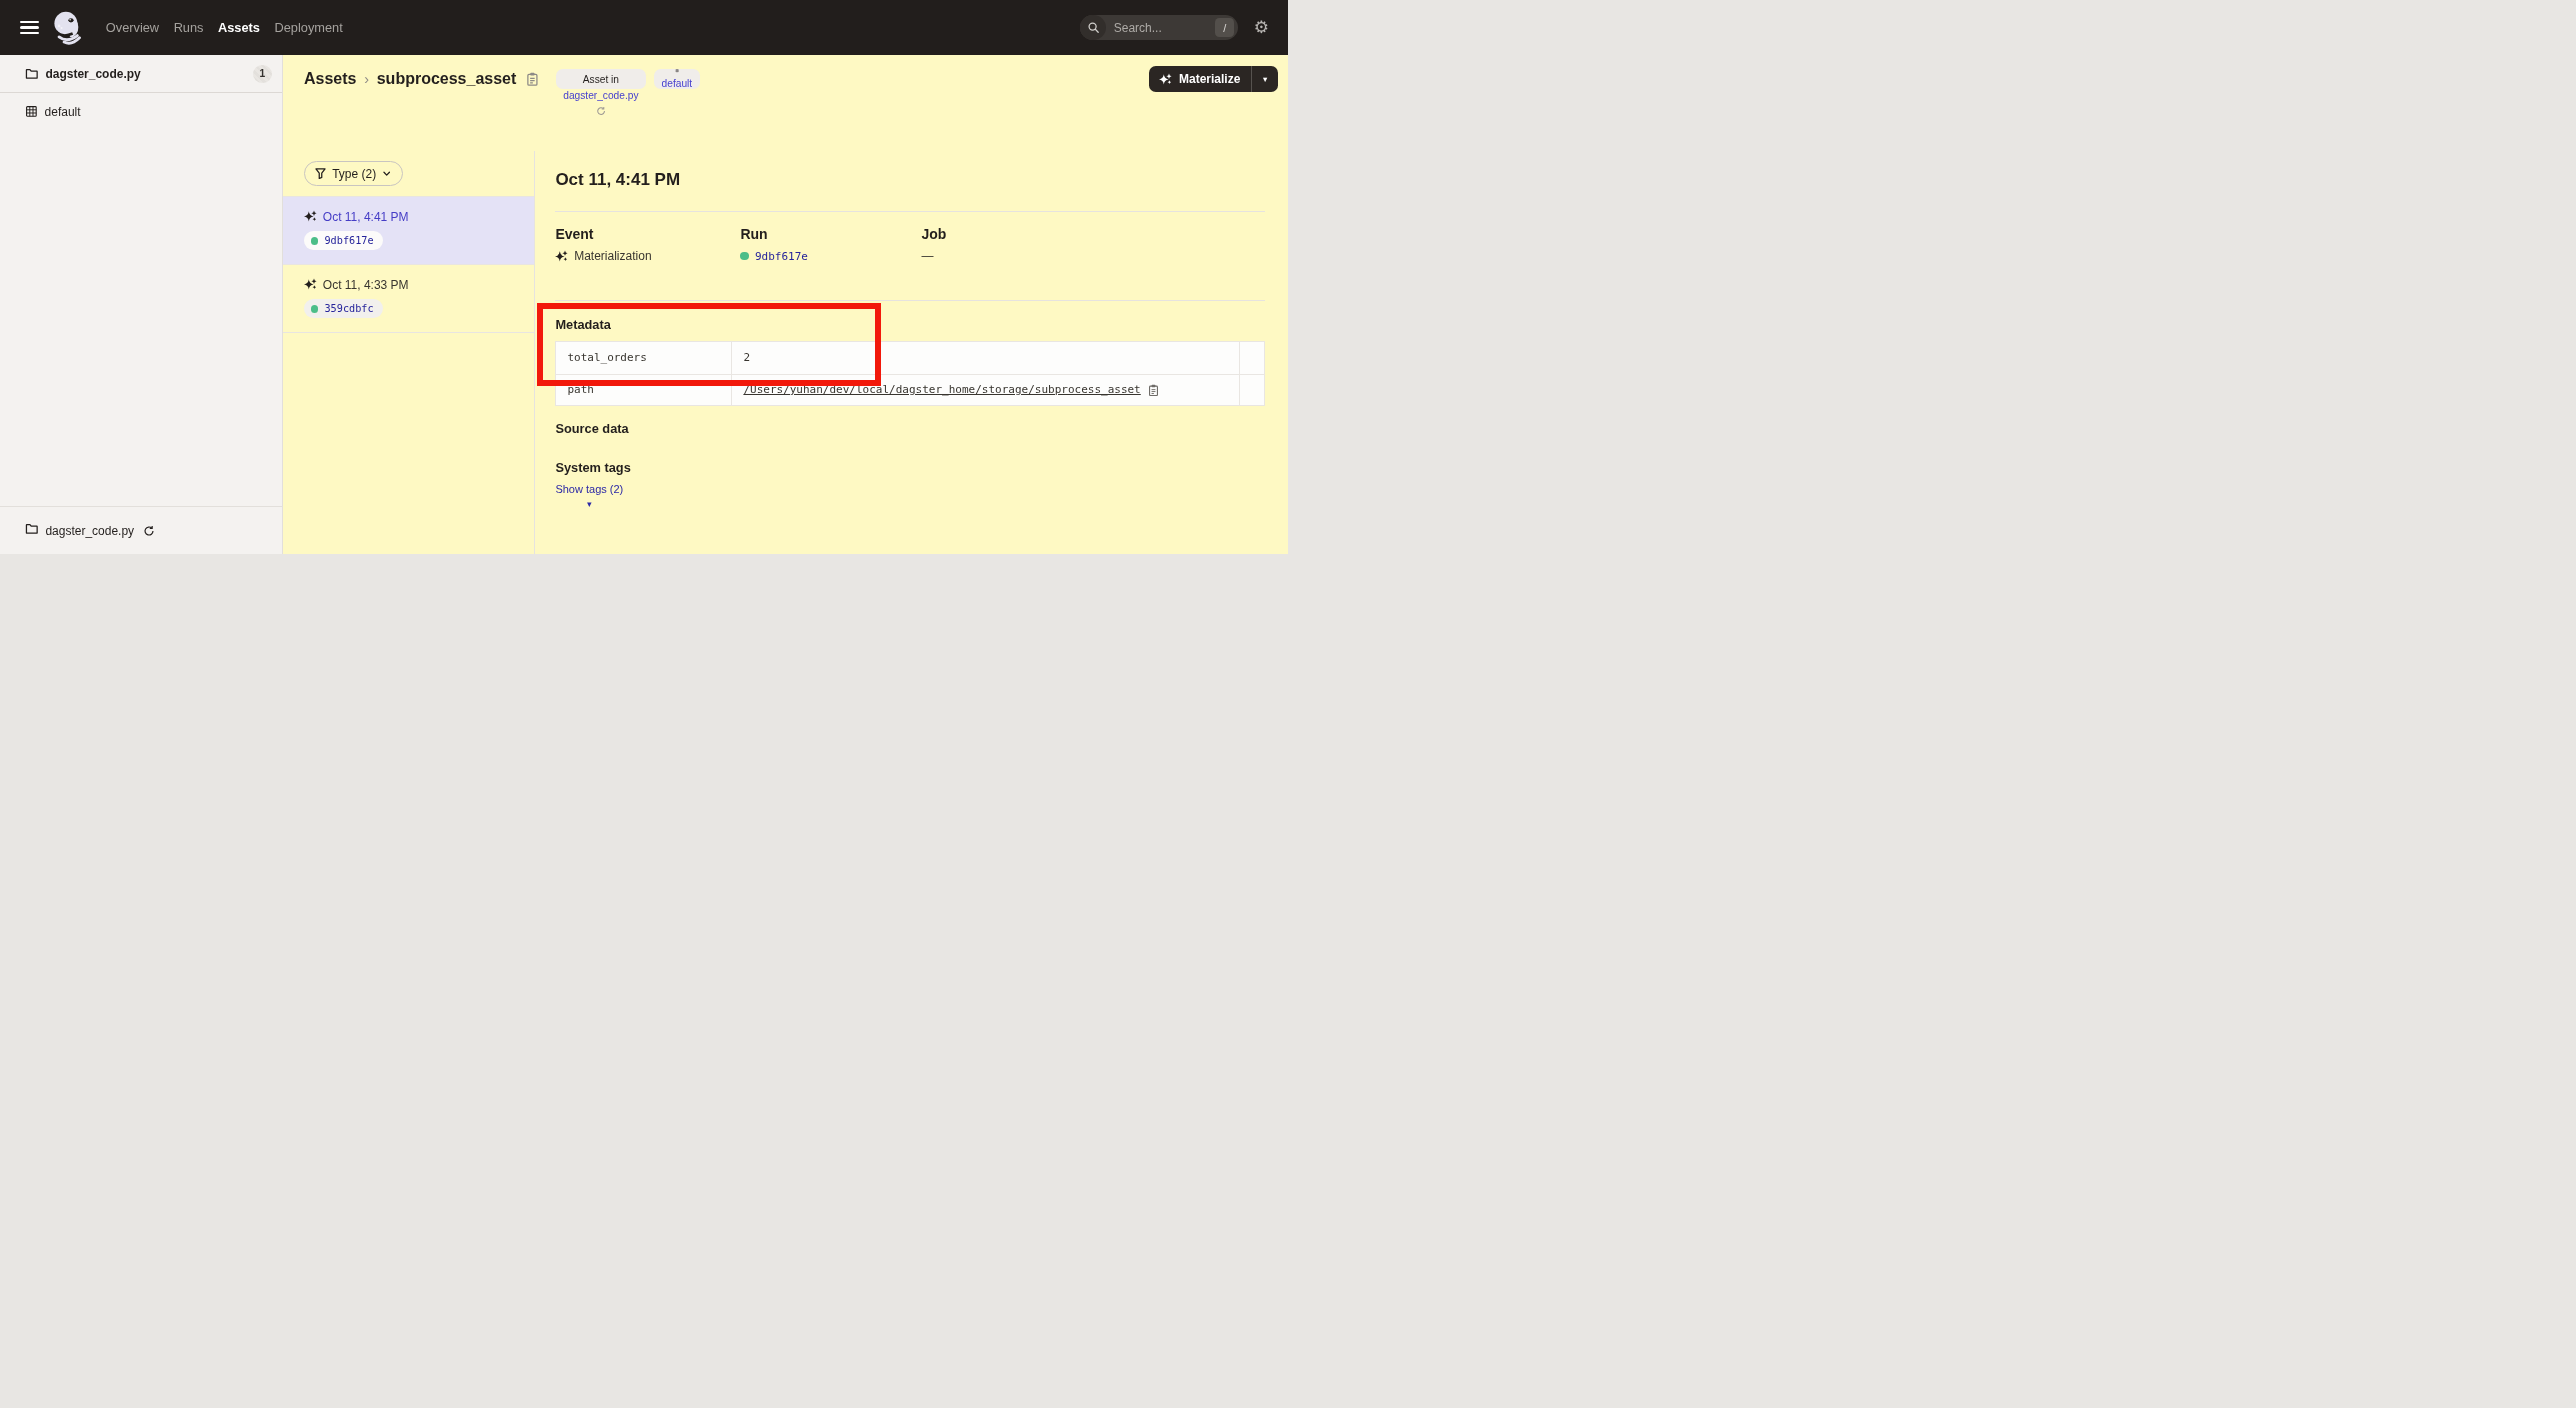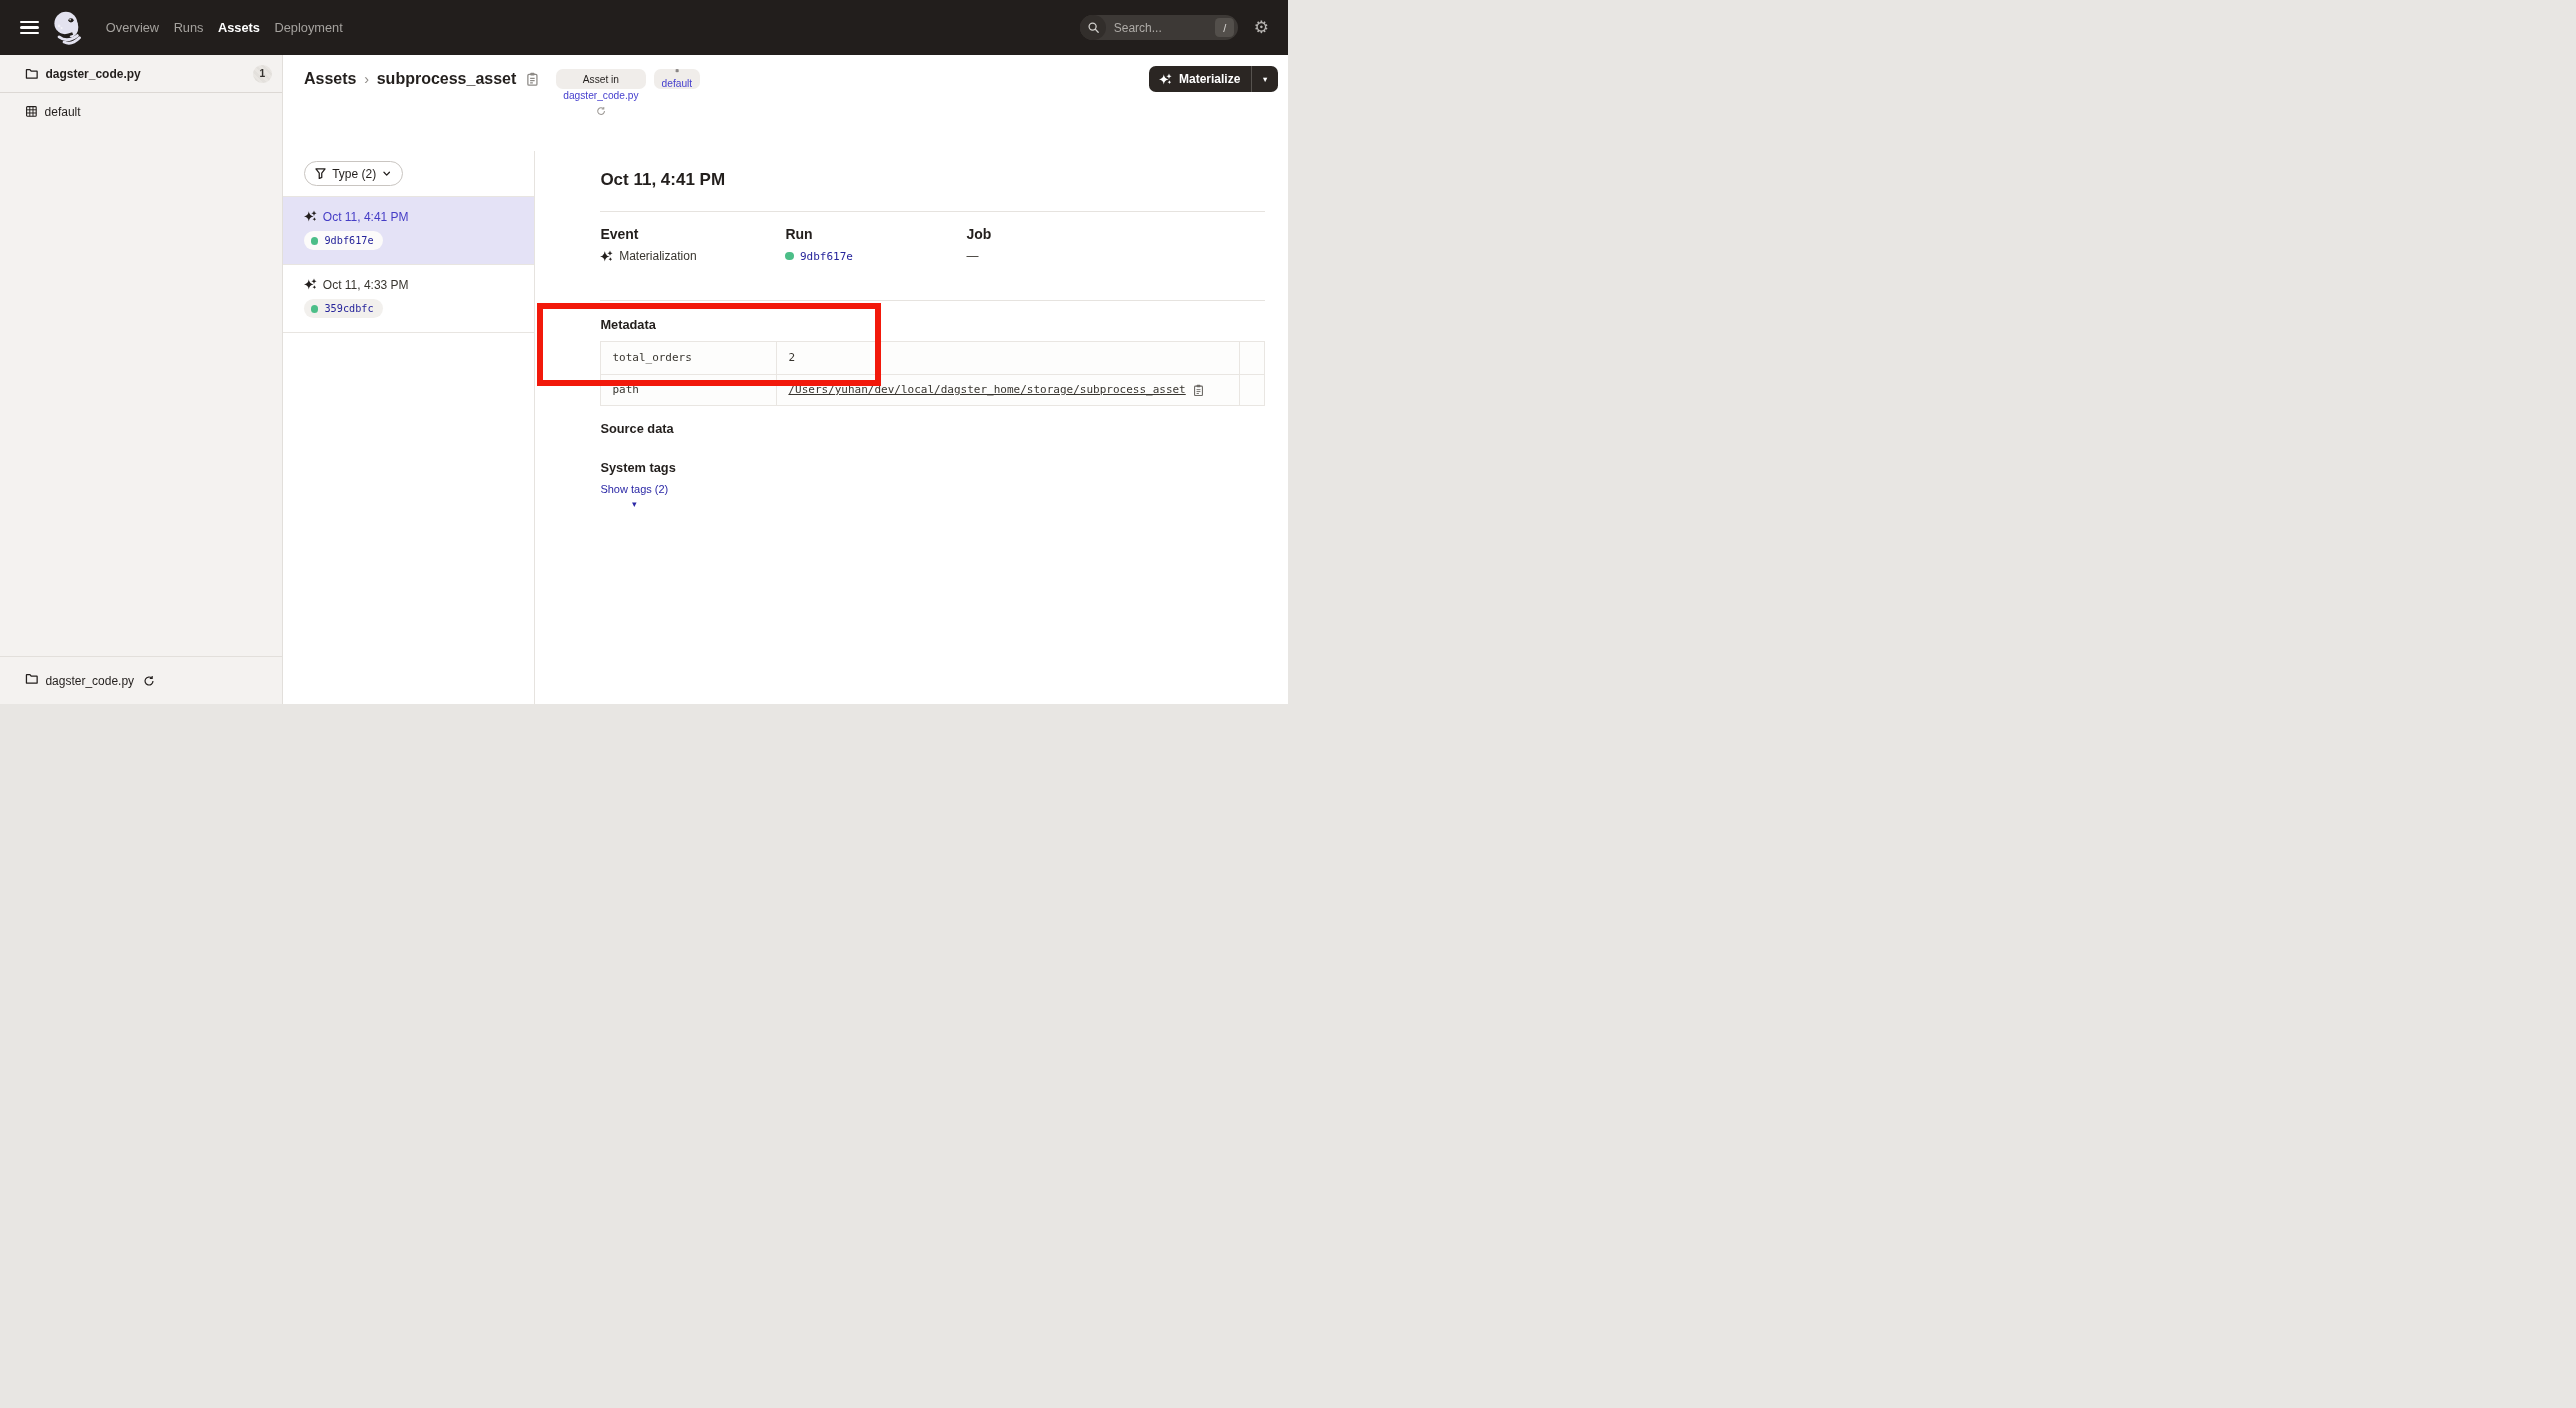--- a/index.html
+++ b/index.html
@@ -1,18 +1,18 @@
 <!DOCTYPE html>
 <html style="font-size:13.6px"><head>
 <meta charset="utf-8">
 <style>
   * { margin:0; padding:0; box-sizing:border-box; }
   html,body { background:#E8E6E3; }
   body { font-family:"Liberation Sans", sans-serif; }
-  .page { position:relative; width:1288px; height:704px; background:#ffffff; overflow:hidden; color:#231F1D; }
+  .page { position:relative; width:1288px; height:554px; background:#fef9c3; overflow:hidden; color:#231F1D; }
 
   
   .topnav { position:absolute; left:0; top:0; right:0; height:55px; background:#221E1C; display:flex; align-items:center; }
   .hamburger { margin-left:19.6px; width:19px; height:13.6px; display:flex; flex-direction:column; justify-content:space-between; cursor:pointer; background:none; border:none; }
   .hamburger span { display:block; height:2.2px; border-radius:1.7px; background:#FFFFFF; }
   .logo { margin-left:12.8px; width:34px; height:36px; }
   .nav-links { display:flex; gap:14.5px; margin-left:20.4px; font-size:12.8px; }
   .nav-link { color:#A5A29E; cursor:pointer; }
   .nav-link.active { color:#FFFFFF; font-weight:700; }
   .searchbox { margin-left:auto; width:158px; height:25.6px; border-radius:12.8px; background:#3D3936; display:flex; align-items:center; cursor:text; }
@@ -49,21 +49,21 @@
   .mat-caret { width:25.6px; display:flex; align-items:center; justify-content:center; background:none; border:none; color:#FFF; font-size:8.5px; cursor:pointer; }
 
   .tabs-row { position:relative; height:49px; border-bottom:0.9px solid #E6E3DF; display:flex; gap:15.3px; align-items:flex-end; padding-left:21px; }
   .tab { font-size:12px; font-weight:500; color:#393633; padding-bottom:12.8px; cursor:pointer; }
   .tab.active { color:#4F43DD; font-weight:600; border-bottom:2.6px solid #4F43DD; padding-bottom:10.2px; }
   .timer-wrap { position:absolute; right:20.4px; bottom:11px; display:flex; align-items:center; gap:11px; color:#908D89; }
   .timer { font-size:12px; }
   .timer-refresh { color:#908D89; background:none; border:none; cursor:pointer; display:flex; }
 
   
-  .content { position:absolute; top:96px; bottom:0; left:0; right:0; display:flex;gap:45px; }
+  .content { position:absolute; top:96px; bottom:0; left:0; right:0; display:flex; }
   .events-col { width:252px; border-right:0.9px solid #E6E3DF; display:flex; flex-direction:column; }
   .filter-bar { height:46px; display:flex; align-items:center; padding-left:21px; border-bottom:0.9px solid #E8E5E1; }
   .type-btn { height:25.6px; border:0.9px solid #C9C5C1; border-radius:12.8px; background:transparent; display:inline-flex; align-items:center; gap:6px; padding:0 10.2px; font-size:12px; color:#231F1D; cursor:pointer; font-family:inherit; }
   .event-item { height:68px; border-bottom:0.9px solid #E8E5E1; padding:12.8px 0 0 21px; cursor:pointer; }
   .event-item.selected { background:#E4E2F6; }
   .ev-line1 { display:flex; align-items:center; gap:6px; font-size:12px; color:#38352F; }
   .ev-line1 .spark { color:#231F1D; display:flex; }
   .event-item.selected .ev-date { color:#453DC6; }
   .run-pill { display:inline-flex; align-items:center; gap:6px; height:19px; padding:0 9.4px 0 6.8px; border-radius:9.4px; background:#F2F0ED; margin-top:7.7px; cursor:pointer; }
   .event-item.selected .run-pill { background:#FCFBFA; }

